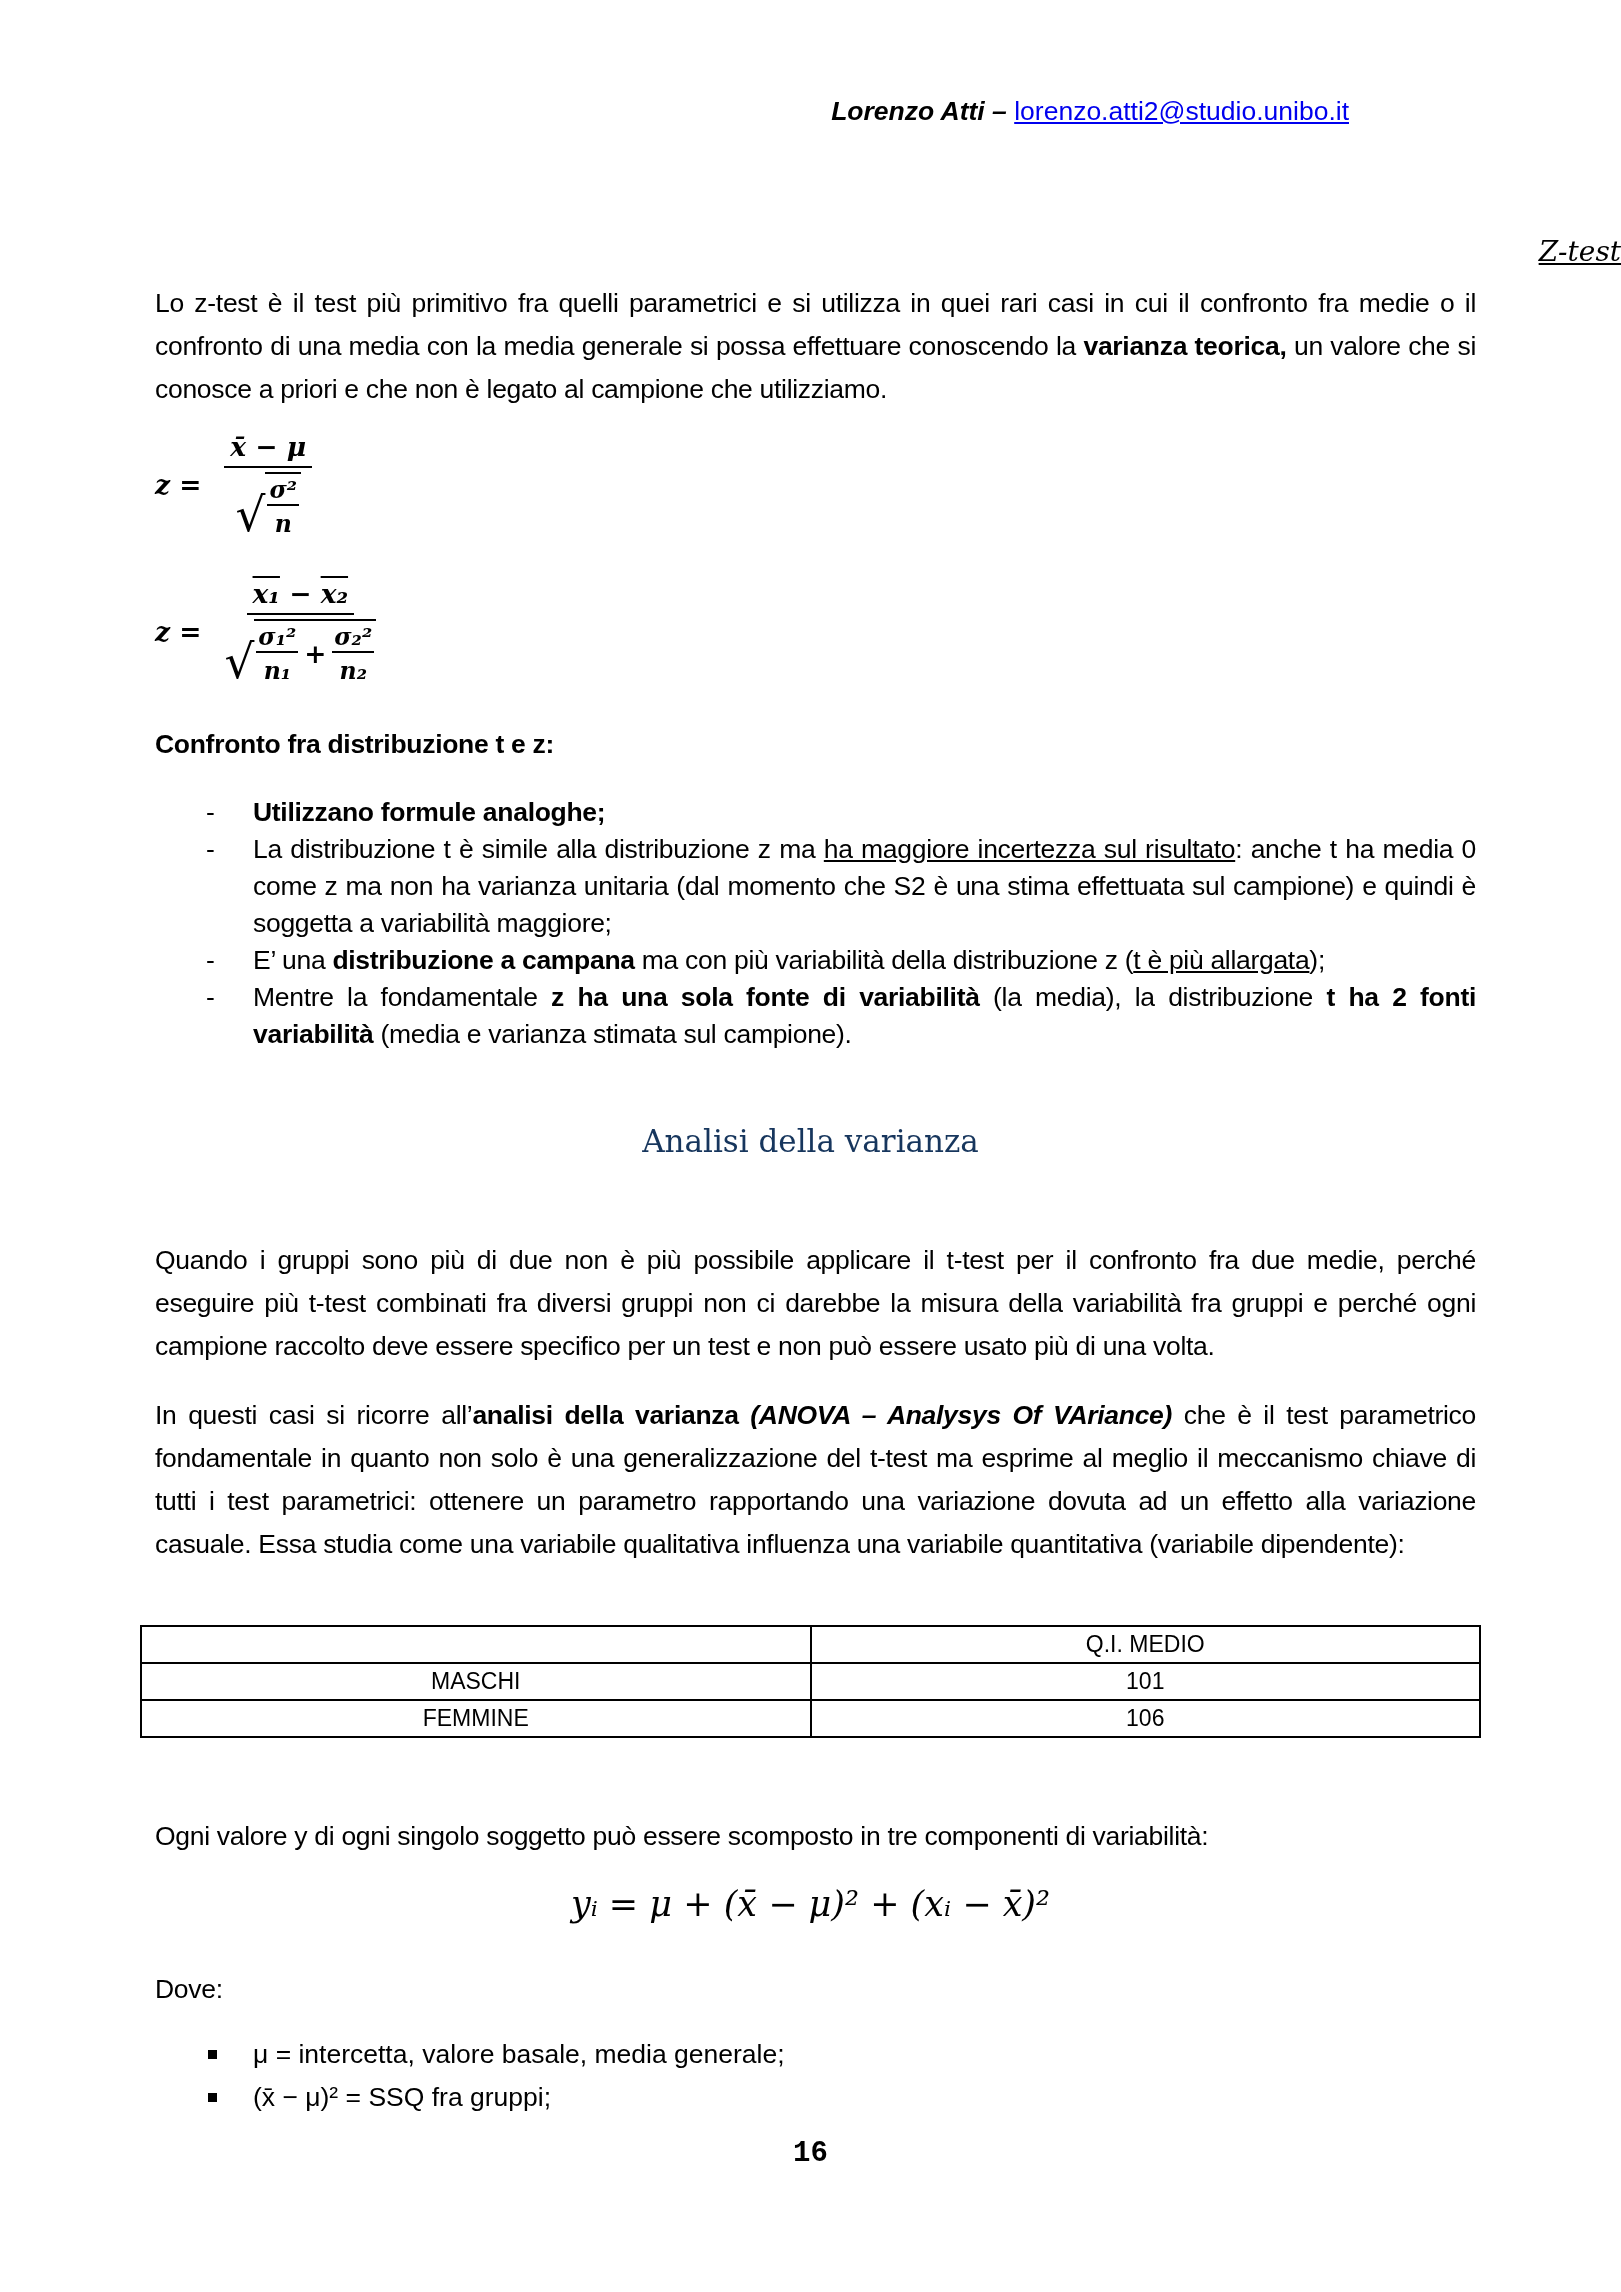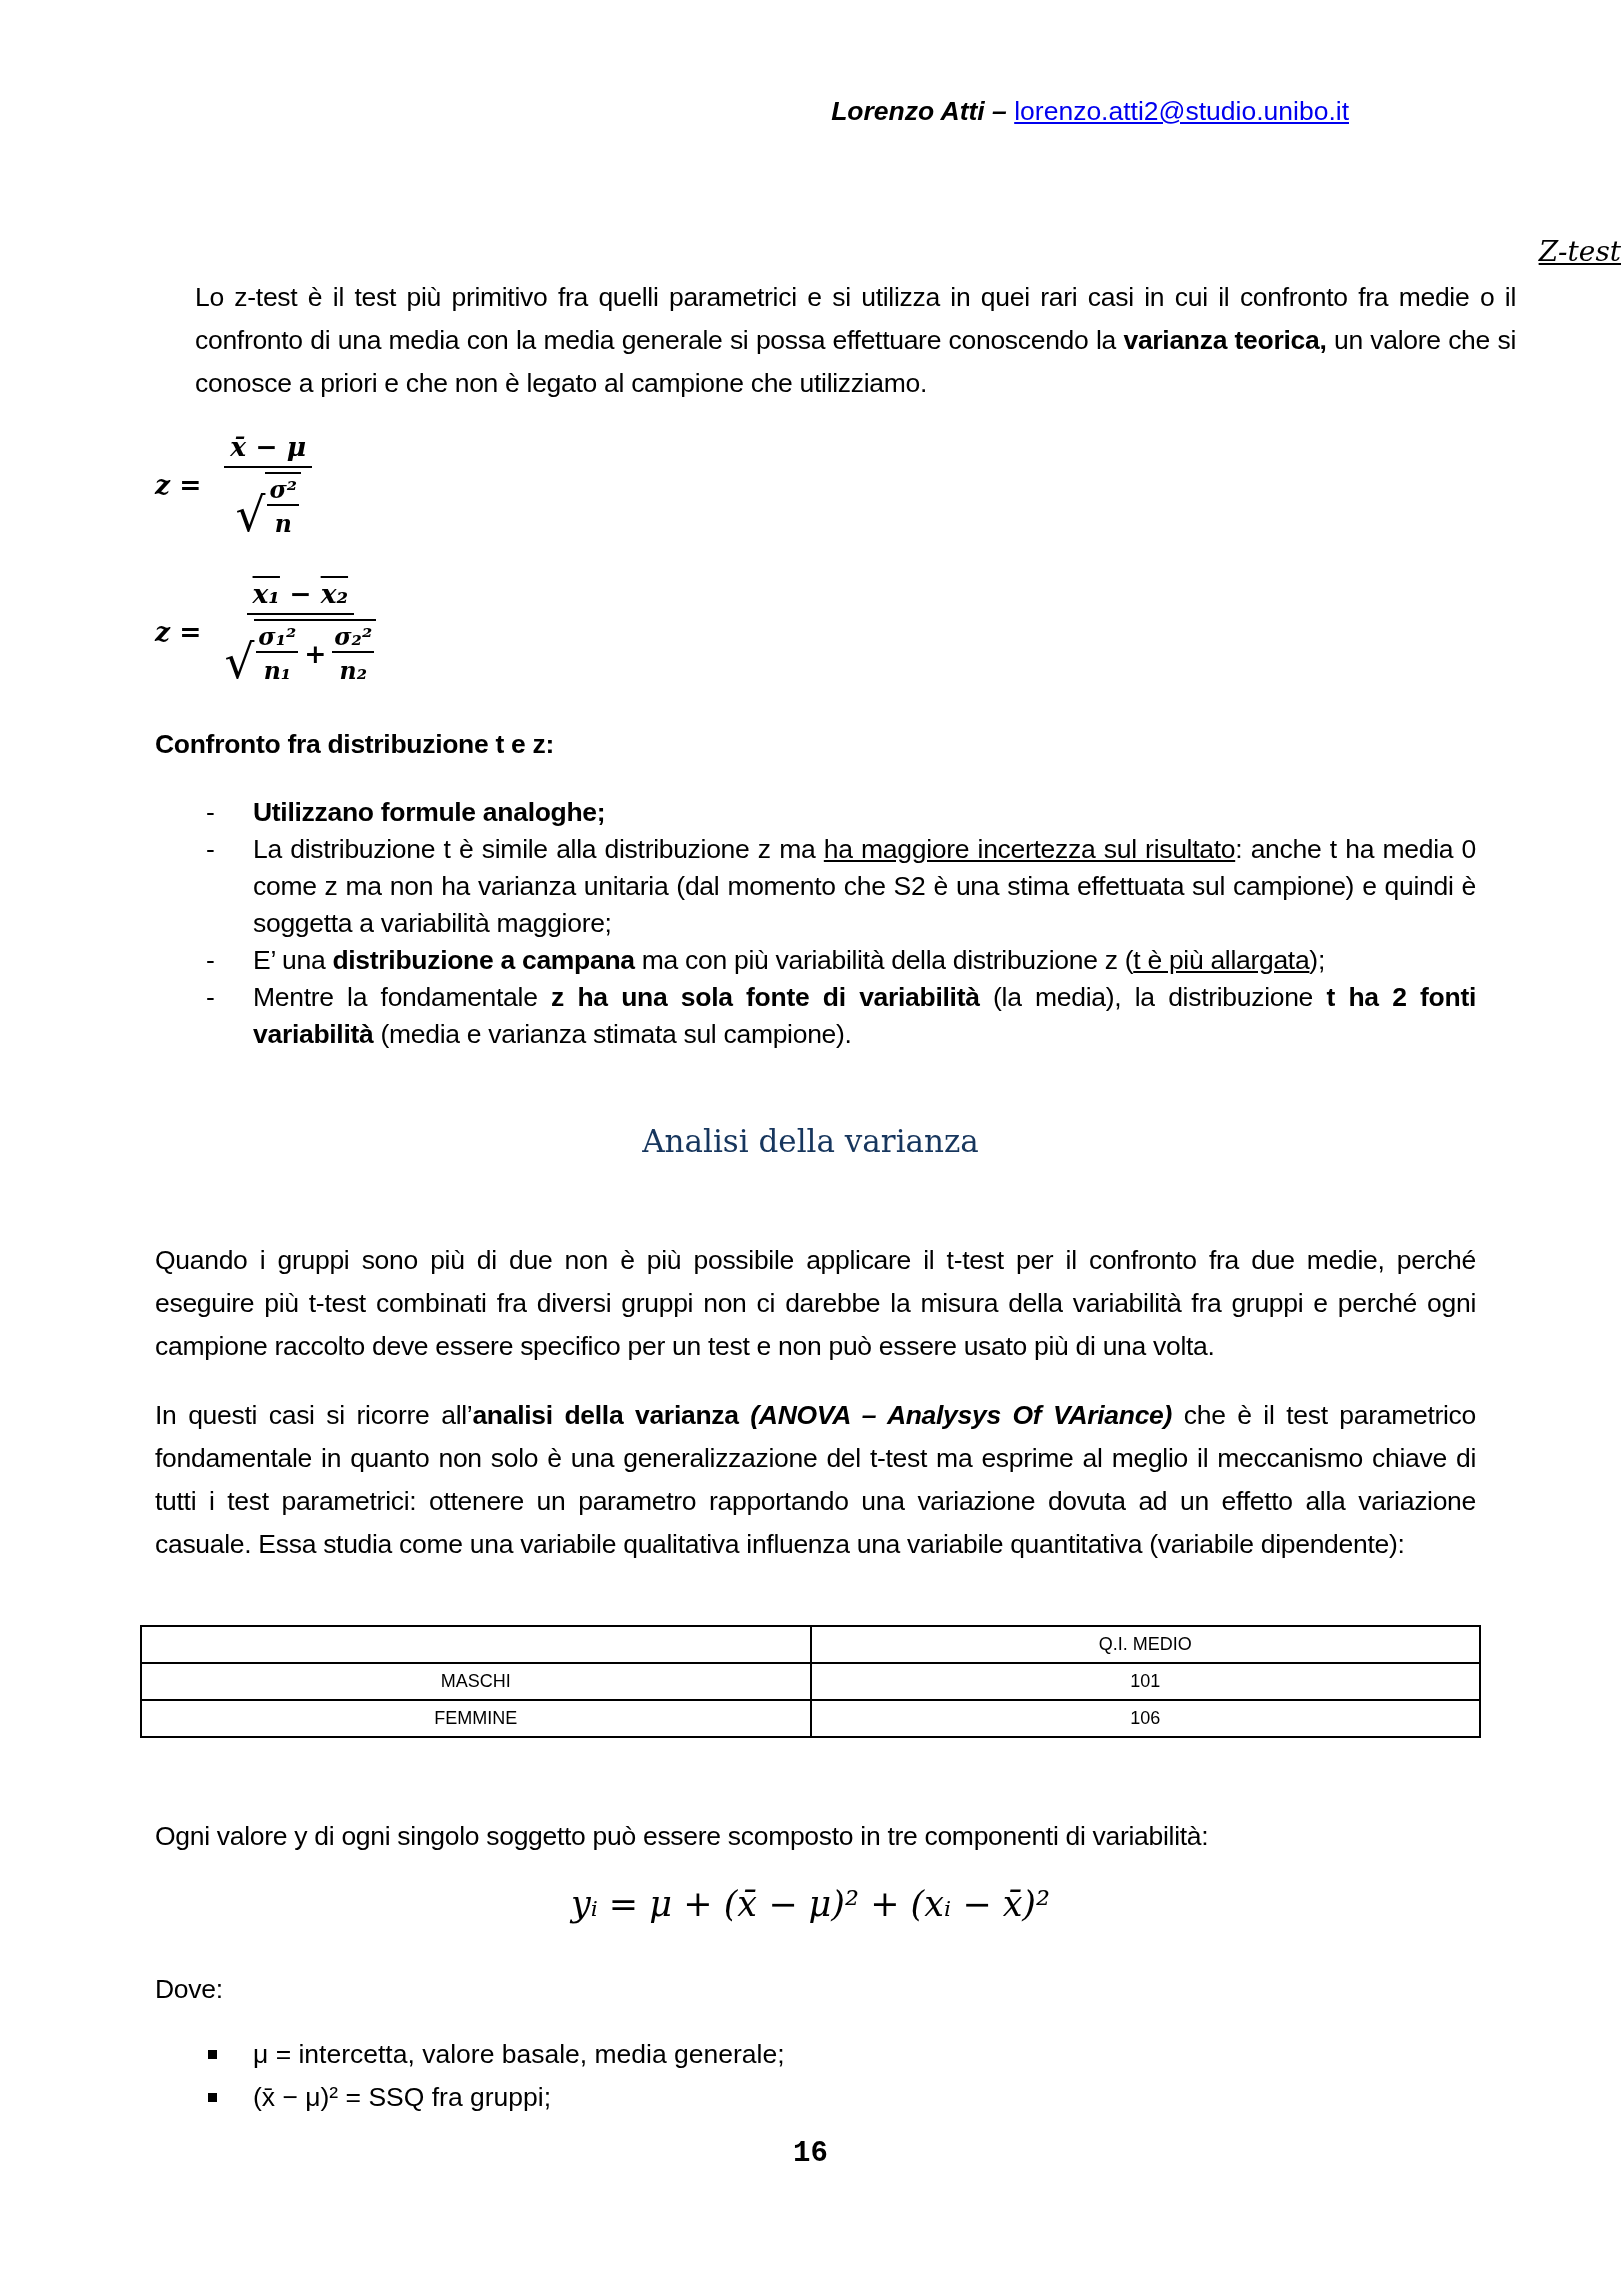--- a/index.html
+++ b/index.html
@@ -25,21 +25,21 @@
   .sqrt .body { border-top: 2.9px solid #000; padding: 2px 2px 0; display: inline-flex; align-items: center; gap: 5.9px; }
   .small-frac { display: inline-flex; flex-direction: column; align-items: center; font-size: 23.5px; }
   .small-frac .num { border-bottom: 2px solid #000; padding: 0 2px; }
   .bold { font-weight: bold; }
   .ul { text-decoration: underline; }
   ul.dash { list-style: none; margin: 0; padding: 0; }
   ul.dash li { position: relative; padding-left: 98px; font-size: 26.5px; line-height: 37px; text-align: justify; letter-spacing: -0.3px; }
   ul.dash li .mark { position: absolute; left: 51px; top: 0; }
   .h2 { position: absolute; left: 0; width: 1621px; text-align: center; font-family: "DejaVu Serif", serif;
         font-size: 31px; color: #17365d; }
-  table.qi { position: absolute; left: 140px; width: 1341px; border-collapse: collapse; font-size: 18px; }
+  table.qi { position: absolute; left: 140px; width: 1341px; border-collapse: collapse; font-size: 23px; }
   table.qi td { border: 2px solid #000; text-align: center; height: 35px; padding: 0; }
   table.qi tr.hdr td { border-bottom: 2.9px solid #000; }
   .eq-center { position: absolute; left: 0; width: 1621px; text-align: center; font-family: "DejaVu Serif", serif;
                font-style: italic; font-size: 35px; }
   ul.sq { list-style: none; margin: 0; padding: 0; }
   ul.sq li { position: relative; padding-left: 98px; font-size: 26.5px; line-height: 43px; }
   ul.sq li .mark { position: absolute; left: 53px; top: 16.7px; width: 8.8px; height: 9.8px; background: #000; }
   .pagenum { position: absolute; top: 2137px; left: 0; width: 1621px; text-align: center; font-weight: bold; font-size: 29px; font-family: Liberation Mono, monospace; }
 </style>
 </head>
@@ -48,21 +48,21 @@
 <div class="page">
 
   <div class="header">
     <span class="author">Lorenzo Atti</span><span class="author"> – </span><a>lorenzo.atti2@studio.unibo.it</a>
   </div>
 
   <div class="title-z">
     <span>Z-test</span>
   </div>
 
-  <div class="content" style="top: 276px; margin-left: 40px;">
+  <div class="content" style="top: 282px;">
     <p class="p"><span>Lo z-test è il test più primitivo fra quelli parametrici e si utilizza in quei rari casi in cui il confronto fra medie o il confronto di una media con la media generale si possa effettuare conoscendo la </span><span class="bold">varianza teorica,</span><span> un valore che si conosce a priori e che non è legato al campione che utilizziamo.</span></p>
   </div>
 
   <div class="formula math" style="top: 431px;">
     <span style="vertical-align: middle; margin-right: 13.7px;">z =</span>
     <span class="frac">
       <span class="num">x̄ − μ</span>
       <span class="den">
         <span class="sqrt">
           <span class="rad">√</span>

